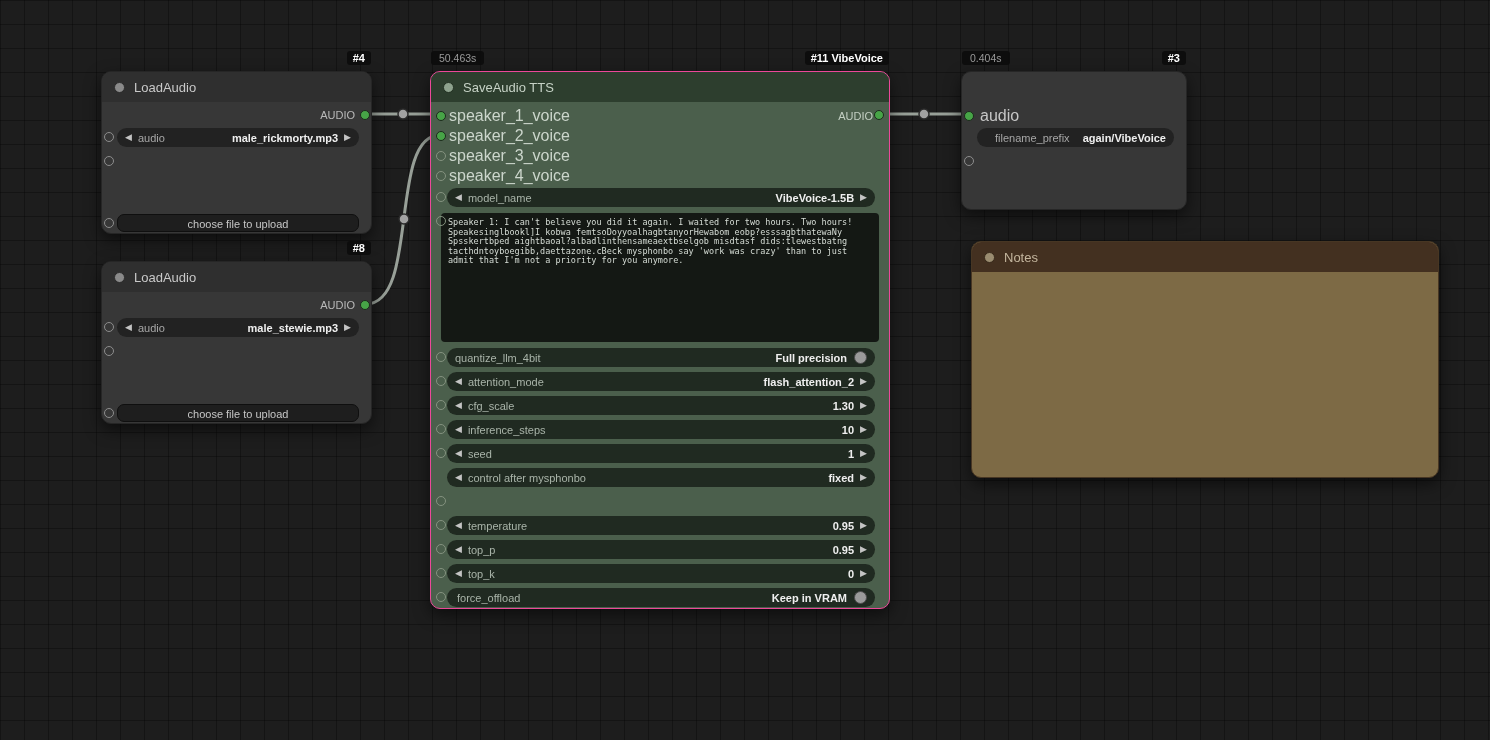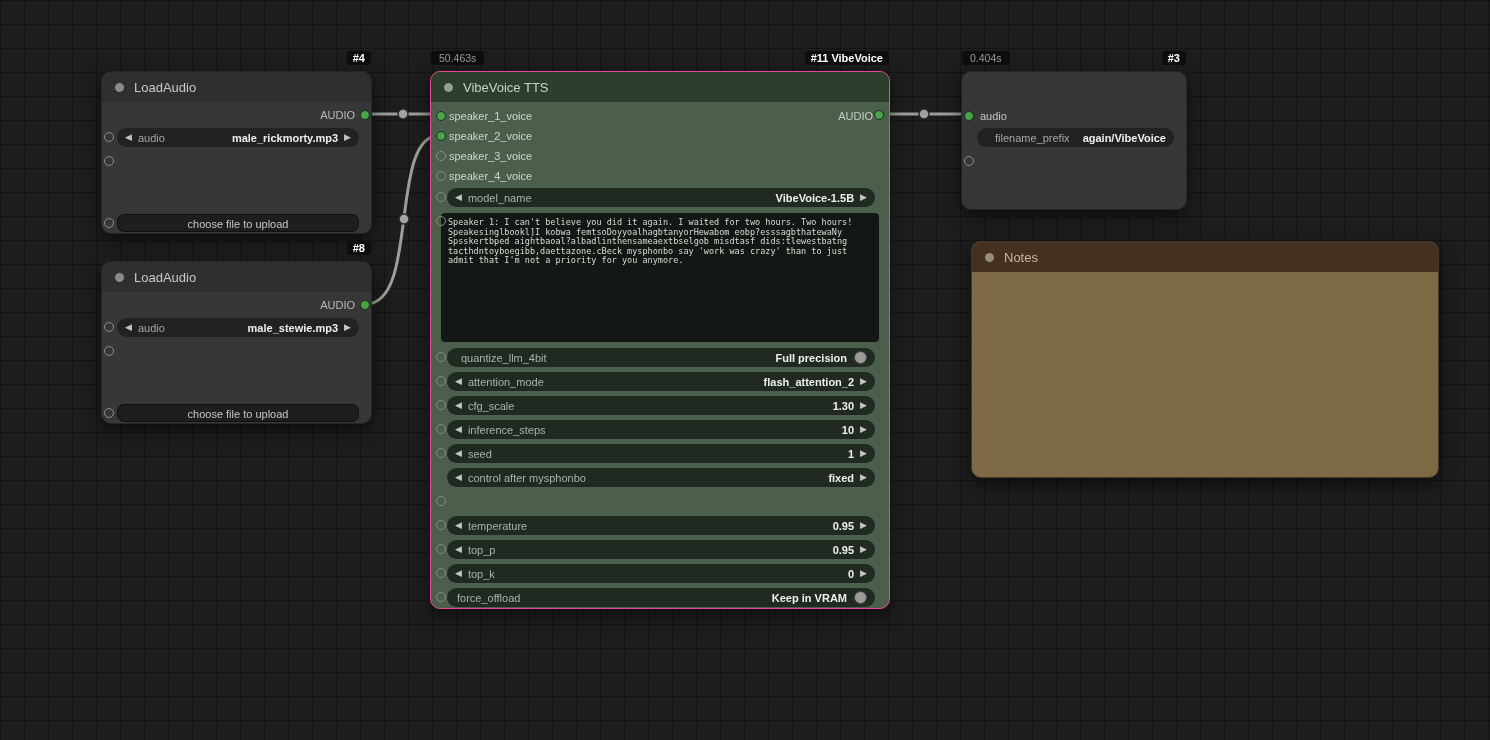--- a/index.html
+++ b/index.html
@@ -31,21 +31,21 @@
   .vibe .tdot{background:#8ea28e;border-color:#223122;}
   .notes .tdot{background:#9a8c70;border-color:#382a1b;}
 
   .id-badge{position:absolute;top:-21px;right:0;background:rgba(12,12,12,.92);
     color:#ffffff;font-weight:700;font-size:11px;padding:1px 6px;border-radius:3px;white-space:nowrap;}
   .time-badge{position:absolute;top:-21px;left:0;background:rgba(12,12,12,.92);
     color:#9a9a9a;font-size:10.5px;padding:1px 8px;border-radius:3px;white-space:nowrap;}
 
   .out-label{position:absolute;right:16px;height:20px;line-height:20px;color:#b9b9b9;font-size:11px;}
   .vibe .out-label{color:#c3cfc3;}
-  .in-row{position:absolute;left:18px;height:20px;line-height:20px;color:#c6c6c6;font-size:11px;}
+  .in-row{position:absolute;left:18px;height:20px;line-height:20px;color:#c6c6c6;font-size:16px;}
   .vibe .in-row{color:#ccd6cc;}
 
   .slot{position:absolute;width:10px;height:10px;border-radius:50%;box-sizing:border-box;z-index:2;}
   .slot.filled{background:#47a447;border:1px solid #1c2a1c;}
   .slot.hollow{background:transparent;border:1.5px solid #8d8d8d;}
   .vibe .slot.hollow{border-color:#84927f;}
 
   .widget{position:absolute;left:16px;right:14px;height:19px;background:#222222;
     border-radius:10px;display:flex;align-items:center;padding:0 8px;box-sizing:border-box;
     color:#a6a6a6;font-size:11px;white-space:nowrap;overflow:hidden;}
@@ -118,21 +118,21 @@
     <span class="slot hollow" style="top:84px;left:2px"></span>
     <span class="slot hollow" style="top:146px;left:2px"></span>
     <div class="upload-btn" style="top:142px;left:15px;right:12px">choose file to upload</div>
   </div>
 
   <div class="node vibe" style="left:430px;top:71px;width:460px;height:538px">
     <div class="time-badge">50.463s</div>
     <div class="id-badge">#11 VibeVoice</div>
     <div class="title">
       <span class="tdot"></span>
-      <span>VibeVoice TTS</span>
+      <span>SaveAudio TTS</span>
     </div>
 
     <div class="in-row" style="top:34px">speaker_1_voice</div>
     <div class="in-row" style="top:54px">speaker_2_voice</div>
     <div class="in-row" style="top:74px">speaker_3_voice</div>
     <div class="in-row" style="top:94px">speaker_4_voice</div>
     <div class="out-label" style="top:34px">AUDIO</div>
 
     <span class="slot filled" style="top:39px;left:5px"></span>
     <span class="slot filled" style="top:59px;left:5px"></span>
@@ -149,21 +149,21 @@
     <span class="slot hollow" style="top:120px;left:5px"></span>
 
     <div class="textbox" style="top:141px;height:129px">Speaker 1: I can't believe you did it again. I waited for two hours. Two hours!
 Speakesinglbookl]I kobwa femtsoDoyyoalhagbtanyorHewabom eobp?esssagbthatewaNy
 Spsskertbped aightbaoal?albadlinthensameaextbselgob misdtasf dids:tlewestbatng
 tacthdntoyboegibb,daettazone.cBeck mysphonbo say 'work was crazy' than to just
 admit that I'm not a priority for you anymore.</div>
     <span class="slot hollow" style="top:144px;left:5px"></span>
 
     <div class="widget" style="top:276px">
-      <span class="wlabel" style="margin-left:6px">quantize_llm_4bit</span>
+      <span class="wlabel" style="margin-left:0">quantize_llm_4bit</span>
       <span class="wvalue">Full precision</span>
       <span class="knob"></span>
     </div>
     <span class="slot hollow" style="top:280px;left:5px"></span>
 
     <div class="widget" style="top:300px">
       <span class="arrow">◀</span>
       <span class="wlabel">attention_mode</span>
       <span class="wvalue">flash_attention_2</span>
       <span class="arrow" style="margin-left:6px">▶</span>

